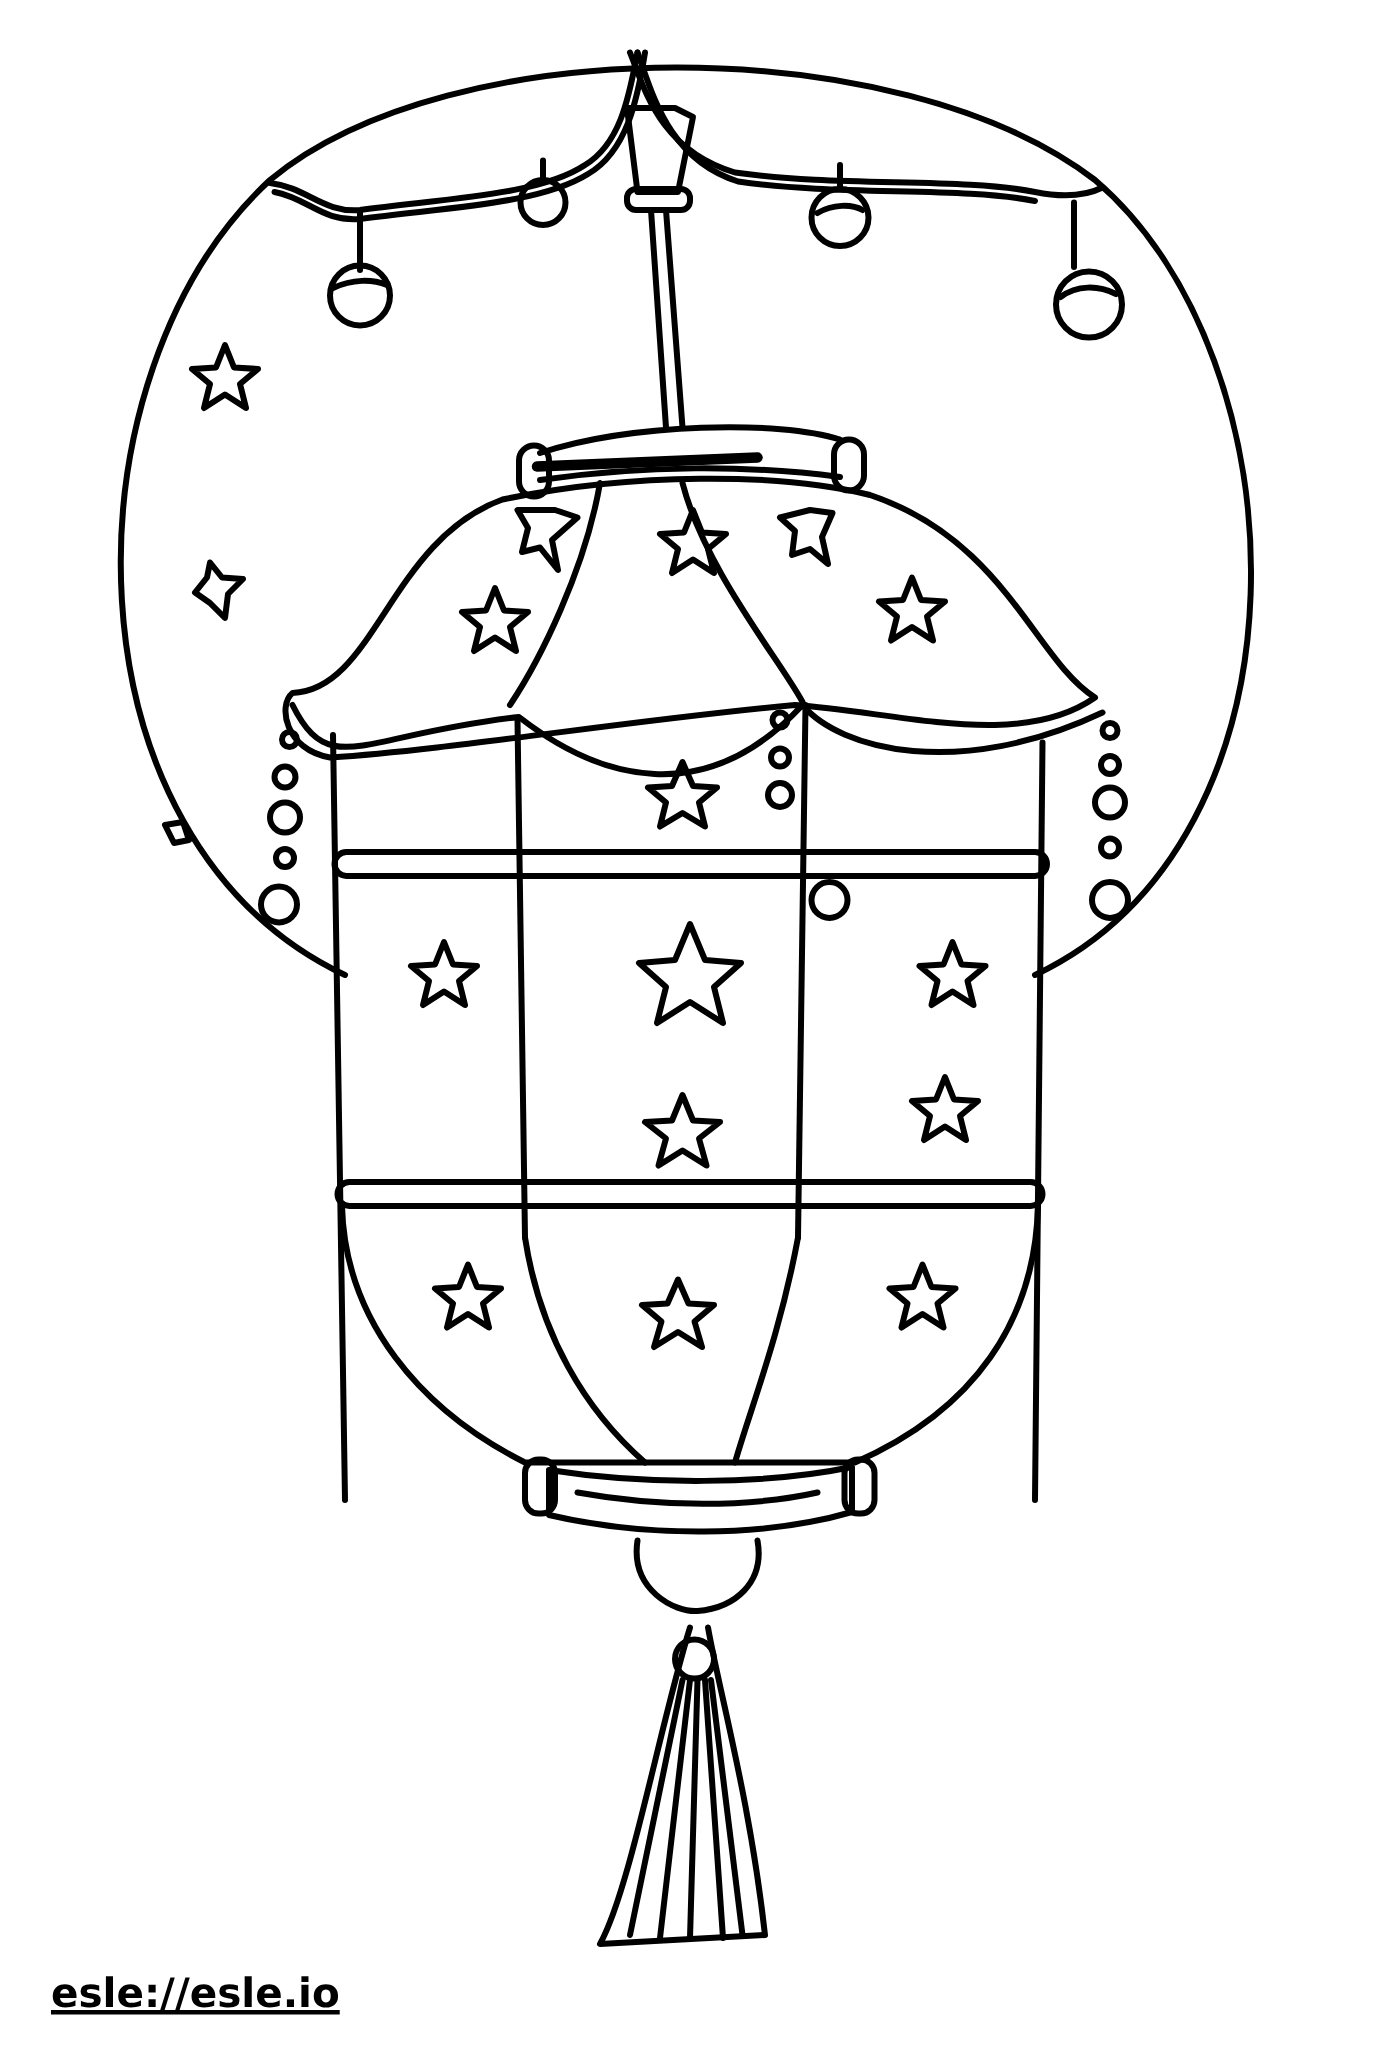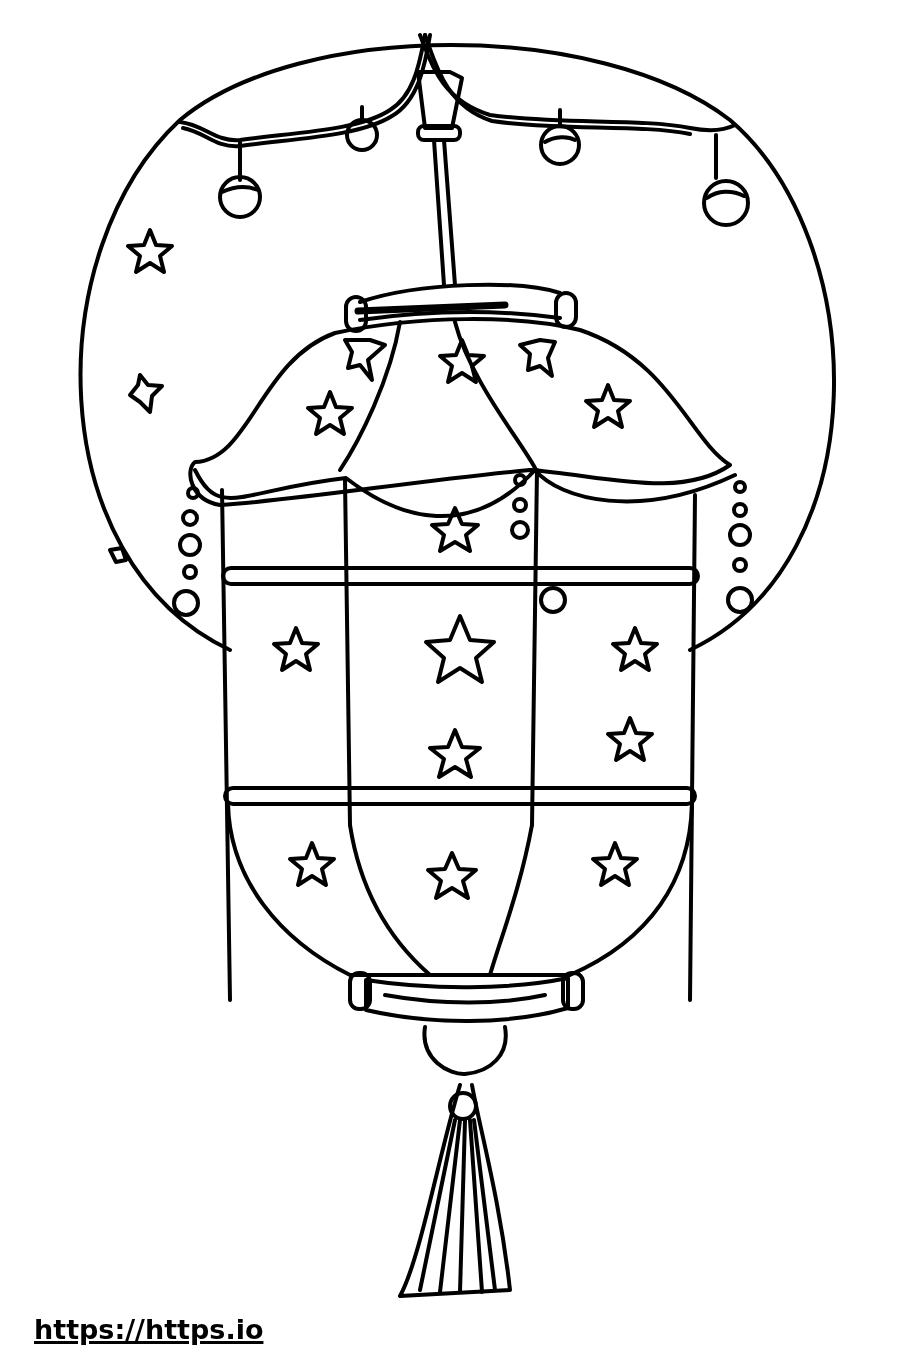--- a/index.html
+++ b/index.html
@@ -109,13 +109,13 @@
     <path d="M455,730 L462,747 L480,748 L466,759 L471,777 L455,767 L439,777 L444,759 L430,748 L448,747 Z"></path>
     <path d="M630,718 L636,733 L652,734 L640,744 L644,760 L630,751 L616,760 L620,744 L608,734 L624,733 Z"></path>
     <path d="M312,843 L318,858 L334,859 L322,869 L326,885 L312,876 L298,885 L302,869 L290,859 L306,858 Z"></path>
     <path d="M452,853 L459,869 L476,870 L463,881 L468,898 L452,888 L436,898 L441,881 L428,870 L445,869 Z"></path>
     <path d="M615,843 L621,858 L637,859 L625,869 L629,885 L615,876 L601,885 L605,869 L593,859 L609,858 Z"></path>
     <path d="M140,375 L148,385 L162,386 L152,396 L150,412 L140,402 L130,395 L138,385 Z"></path>
     <path d="M110,550 L122,548 L126,560 L116,562 Z"></path>
   </g>
 </svg>
 
-<div class="wm">https://https.io</div>
+<div class="wm">esle://esle.io</div>
 
 </body></html>

